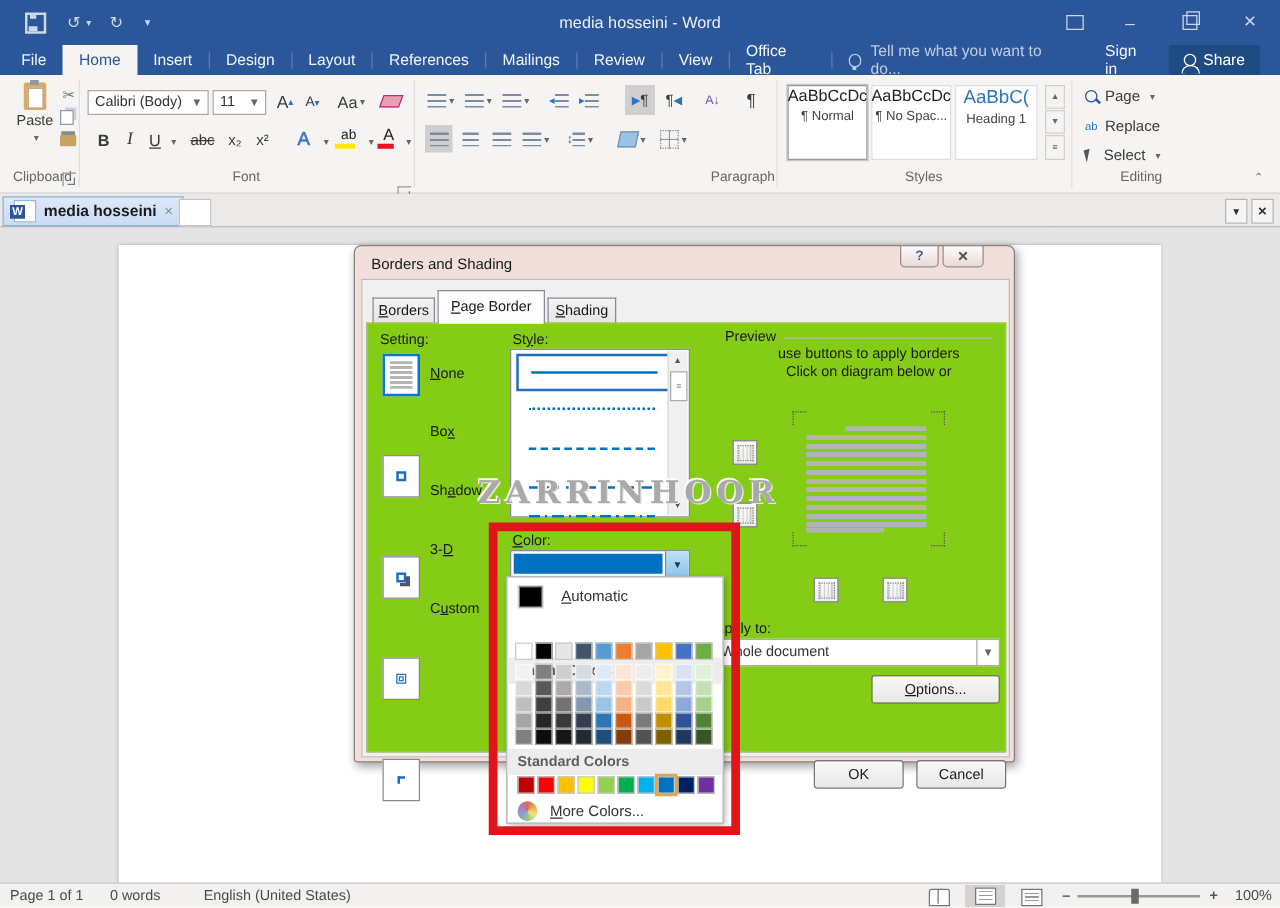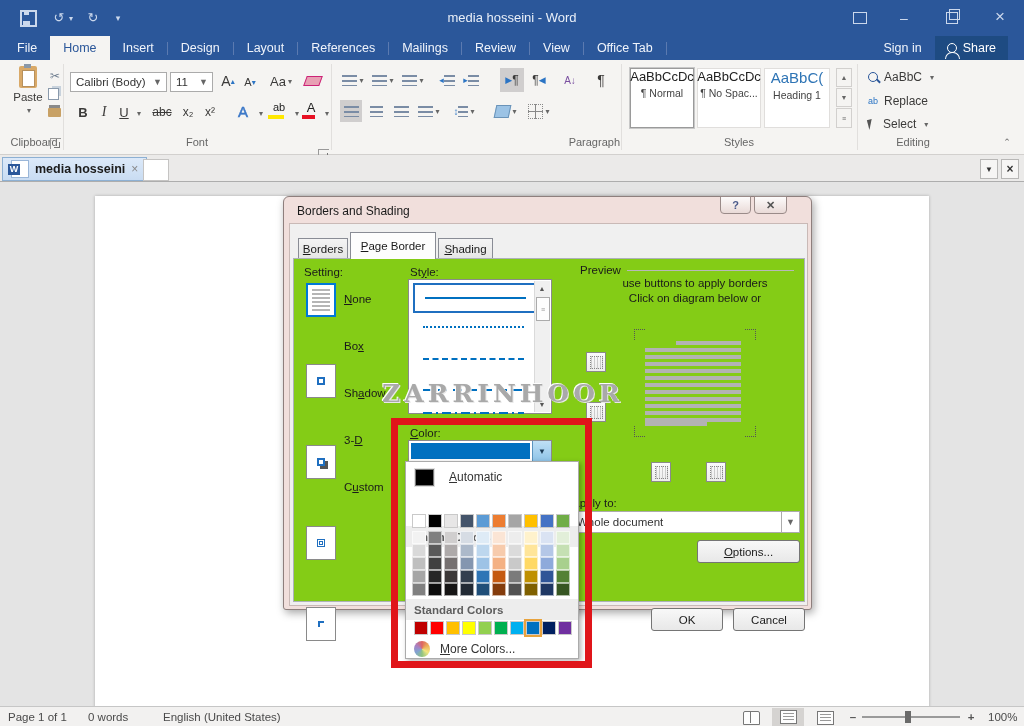--- a/index.html
+++ b/index.html
@@ -172,20 +172,24 @@
     <div class="rtab">References</div>
     <div class="tabsep"></div>
     <div class="rtab">Mailings</div>
     <div class="tabsep"></div>
     <div class="rtab">Review</div>
     <div class="tabsep"></div>
     <div class="rtab">View</div>
     <div class="tabsep"></div>
     <div class="rtab">Office Tab</div>
     <div class="tabsep"></div>
+    <div class="rtab tellme">
+      <span class="bulb"></span>
+      <span>Tell me what you want to do...</span>
+    </div>
     <div class="rtab" style="margin-left:auto;">Sign in</div>
     <div class="sharebox" style="margin-right:16px;">
       <span class="person"></span>
       <span>Share</span>
     </div>
   </div>
 
   <div class="a ribbon">
     <div class="a gdiv" style="left:63px;"></div>
     <div class="a gdiv" style="left:331px;"></div>
@@ -323,21 +327,21 @@
         <span class="nm">Heading 1</span>
     </div>
     <div class="a scrbtn" style="left:836px;top:8px;width:16px;height:19px;">▲</div>
     <div class="a scrbtn" style="left:836px;top:28px;width:16px;height:19px;">▼</div>
     <div class="a scrbtn" style="left:836px;top:48px;width:16px;height:20px;">≡</div>
     <div class="a glabel" style="left:622px;width:234px;text-align:center;">Styles</div>
     <div class="a launcher" style="left:844px;top:78px;"></div>
 
     <div class="a row" style="left:868px;top:10px;gap:6px;font-size:12px;color:#3B3A39;">
       <span class="mag"></span>
-        <span>AaBbC</span>
+        <span>Page</span>
         <span class="dd">▾</span>
     </div>
     <div class="a row" style="left:868px;top:34px;gap:6px;font-size:12px;color:#3B3A39;">
       <span style="font-size:9px;color:#2B74C4;">ab</span>
         <span>Replace</span>
     </div>
     <div class="a row" style="left:868px;top:57px;gap:6px;font-size:12px;color:#3B3A39;">
       <span class="selarrow"></span>
         <span>Select</span>
         <span class="dd">▾</span>

